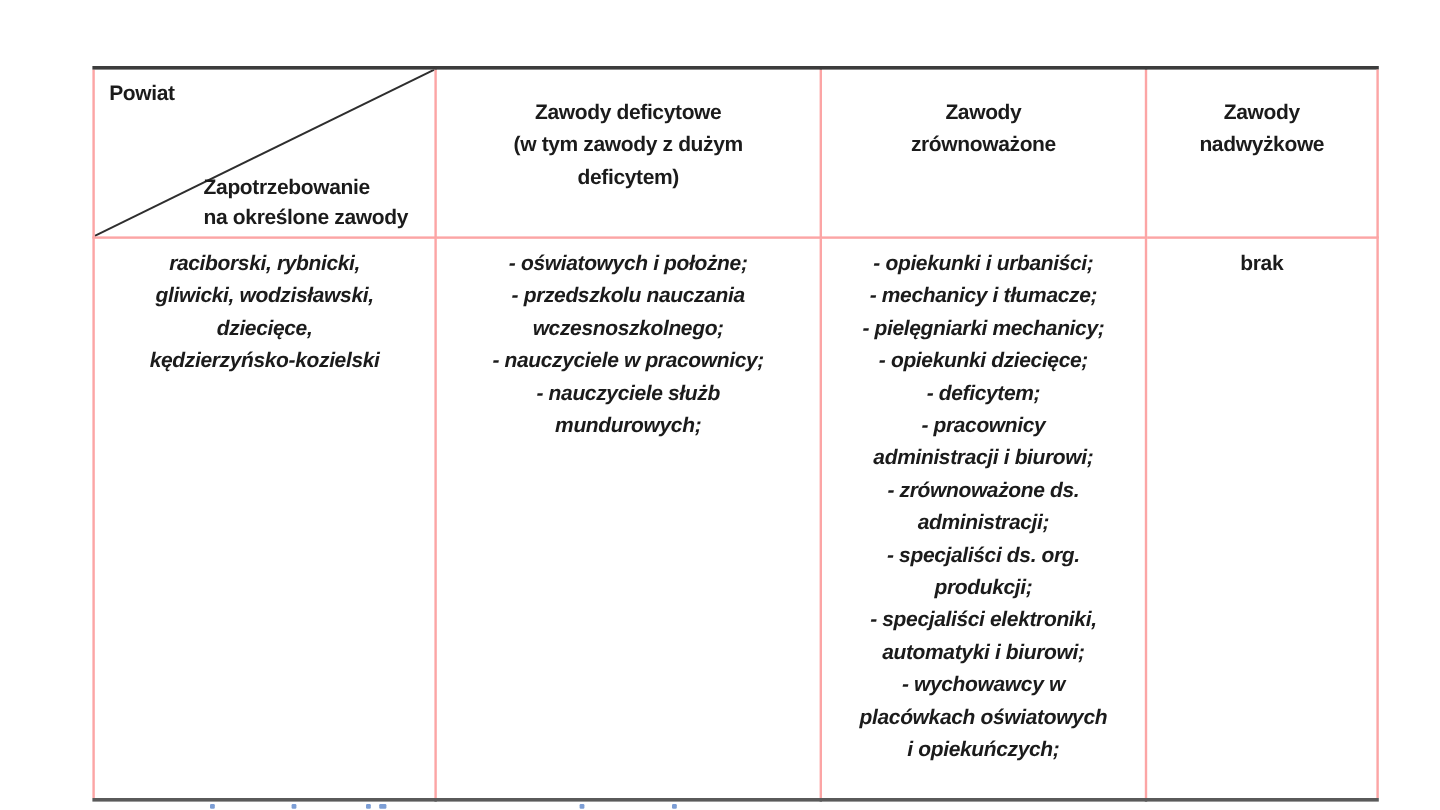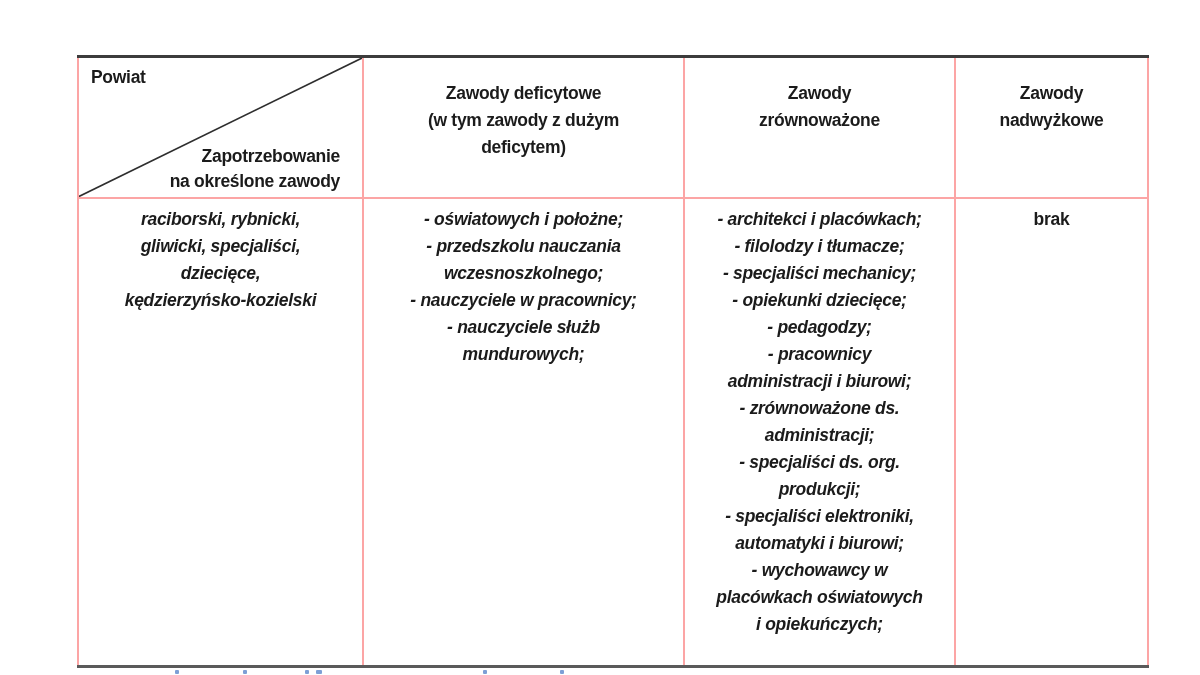--- a/index.html
+++ b/index.html
@@ -52,21 +52,21 @@
     position: absolute;
     left: 12px;
     top: 6px;
     text-align: left;
   }
   .corner-bottom {
     position: absolute;
     right: 22px;
     bottom: 3px;
     line-height: 25px;
-    text-align: right;
+    text-align: left;
     white-space: pre-line;
   }
   td.dcell { padding: 7px 4px 0 4px; }
   .cell-list div { white-space: pre-line; font-style: italic; }
   .cropped-line i {
     position: absolute;
     top: 670px;
     height: 4px;
     background: #7d9fd6;
     border-radius: 1px;
@@ -100,38 +100,38 @@
 (w tym zawody z dużym
 deficytem)</td>
       <td class="hcell">Zawody
 zrównoważone</td>
       <td class="hcell">Zawody
 nadwyżkowe</td>
     </tr>
     <tr class="drow">
       <td class="dcell cell-list">
             <div>raciborski,  rybnicki,</div>
-            <div>gliwicki, specjaliści,</div>
+            <div>gliwicki, wodzisławski,</div>
             <div>dziecięce,</div>
             <div>kędzierzyńsko-kozielski</div>
           </td>
       <td class="dcell cell-list">
             <div>- oświatowych i położne;</div>
             <div>- przedszkolu nauczania
 wczesnoszkolnego;</div>
             <div>- nauczyciele w pracownicy;</div>
             <div>- nauczyciele służb
 mundurowych;</div>
           </td>
       <td class="dcell cell-list">
-            <div>- architekci i placówkach;</div>
-            <div>- filolodzy i tłumacze;</div>
-            <div>- specjaliści mechanicy;</div>
+            <div>- opiekunki i urbaniści;</div>
+            <div>- mechanicy i tłumacze;</div>
+            <div>- pielęgniarki mechanicy;</div>
             <div>- opiekunki dziecięce;</div>
-            <div>- pedagodzy;</div>
+            <div>- deficytem;</div>
             <div>- pracownicy
 administracji i biurowi;</div>
             <div>- zrównoważone ds.
 administracji;</div>
             <div>- specjaliści ds. org.
 produkcji;</div>
             <div>- specjaliści elektroniki,
 automatyki i biurowi;</div>
             <div>- wychowawcy w
 placówkach oświatowych

